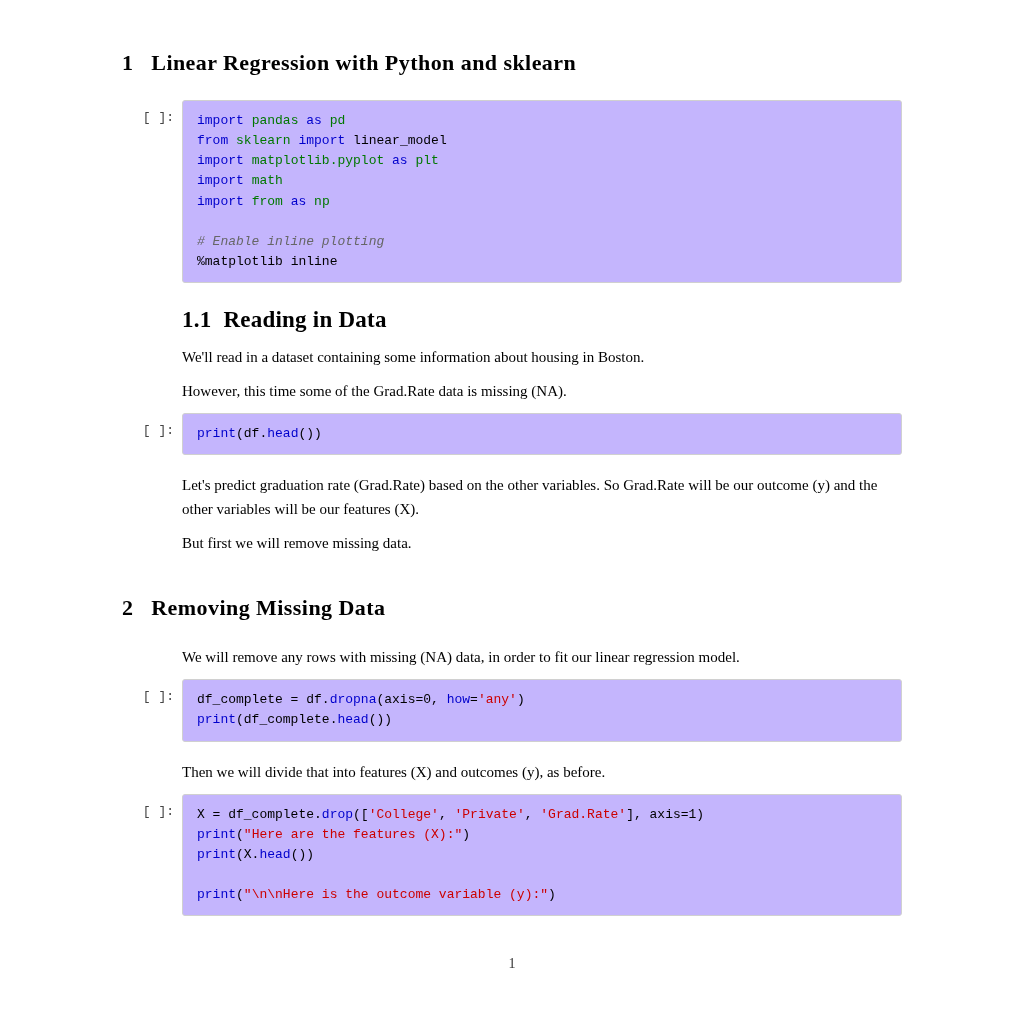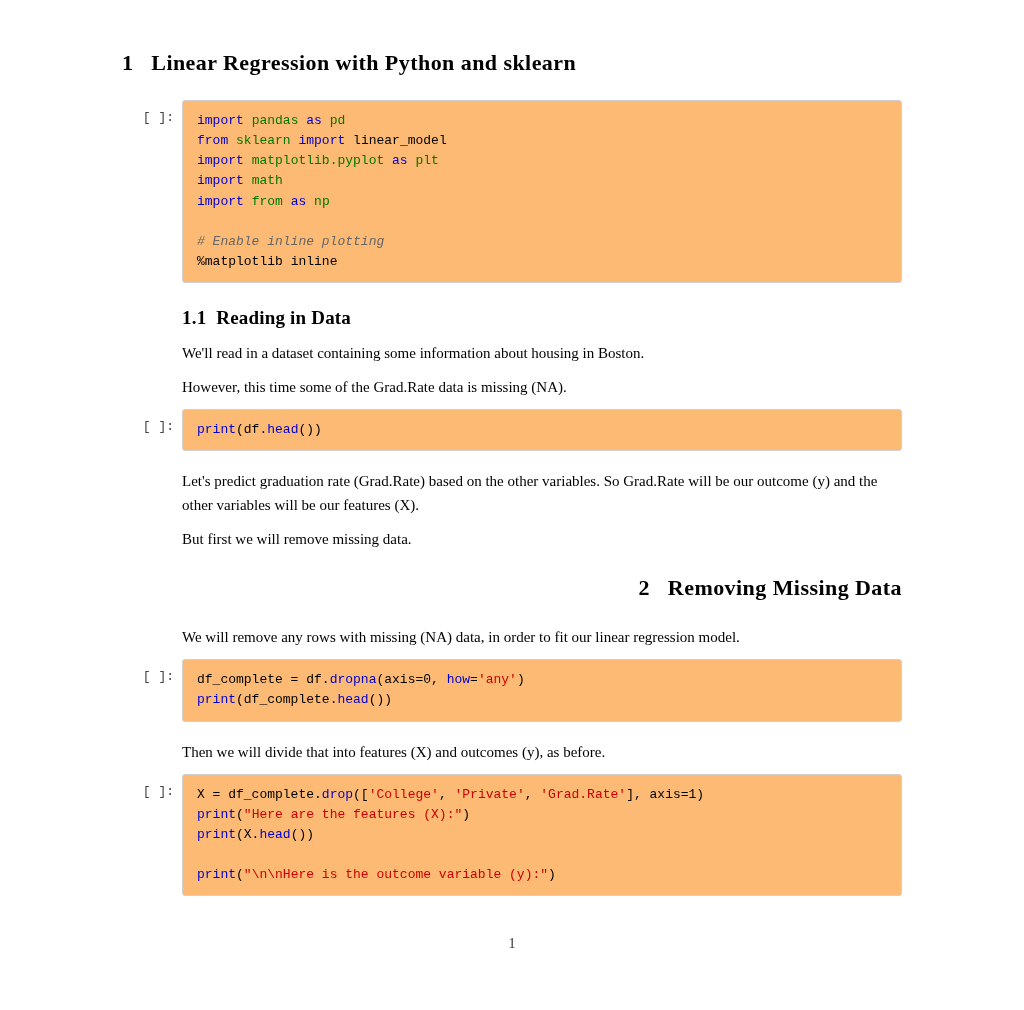--- a/index.html
+++ b/index.html
@@ -17,21 +17,21 @@
       max-width: 100%;
     }
     h1.section-title {
       font-size: 22px;
       font-weight: bold;
       margin-bottom: 24px;
       margin-top: 10px;
       letter-spacing: 0.02em;
     }
     h2.subsection-title {
-      font-size: 19px;
+      font-size: 23px;
       font-weight: bold;
       margin-bottom: 12px;
       margin-top: 24px;
       letter-spacing: 0.01em;
     }
     .cell-container {
       display: flex;
       align-items: flex-start;
       margin-bottom: 18px;
       margin-top: 8px;
@@ -40,21 +40,21 @@
       font-family: "Courier New", Courier, monospace;
       font-size: 13px;
       color: #444;
       min-width: 60px;
       padding-top: 10px;
       flex-shrink: 0;
       text-align: right;
       padding-right: 8px;
     }
     .code-block {
-      background: #fdba74;
+      background: #c4b5fd;
       border: 1px solid #d0d0d0;
       border-radius: 3px;
       padding: 10px 14px;
       font-family: "Courier New", Courier, monospace;
       font-size: 13px;
       flex: 1;
       line-height: 1.55;
     }
     .text-para {
       margin-bottom: 10px;
@@ -109,21 +109,21 @@
     <div class="cell-label">[ ]:</div>
     <div class="code-block">
       <div><span class="kw-blue">print</span><span>(df.</span><span class="fn-blue">head</span><span>())</span></div>
     </div>
   </div>
 
   <p class="text-para">Let's predict graduation rate (Grad.Rate) based on the other variables. So Grad.Rate will be our outcome (y) and the other variables will be our features (X).</p>
 
   <p class="text-para">But first we will remove missing data.</p>
 
-  <h1 class="section-title" style="margin-top:24px;text-align:right;">
+  <h1 class="section-title" style="margin-top:40px;">
     <span>2</span>&nbsp;&nbsp;&nbsp;<span>Removing Missing Data</span>
   </h1>
 
   <p class="text-para">We will remove any rows with missing (NA) data, in order to fit our linear regression model.</p>
 
   <div class="cell-container">
     <div class="cell-label">[ ]:</div>
     <div class="code-block">
       <div><span>df_complete = df.</span><span class="fn-blue">dropna</span><span>(axis=0, </span><span class="kw-blue">how</span><span>=</span><span class="str-red">'any'</span><span>)</span></div>
       <div><span class="kw-blue">print</span><span>(df_complete.</span><span class="fn-blue">head</span><span>())</span></div>

